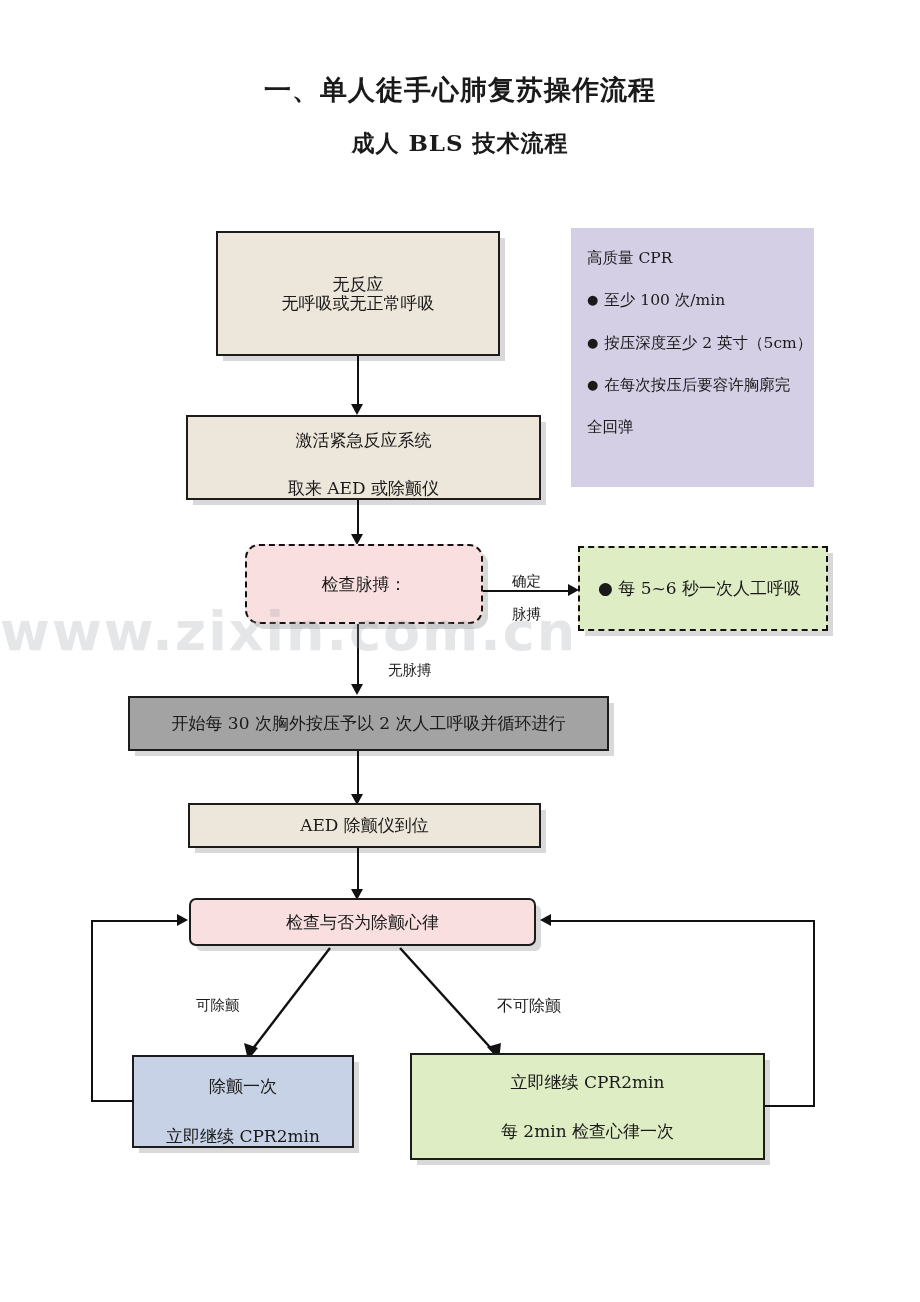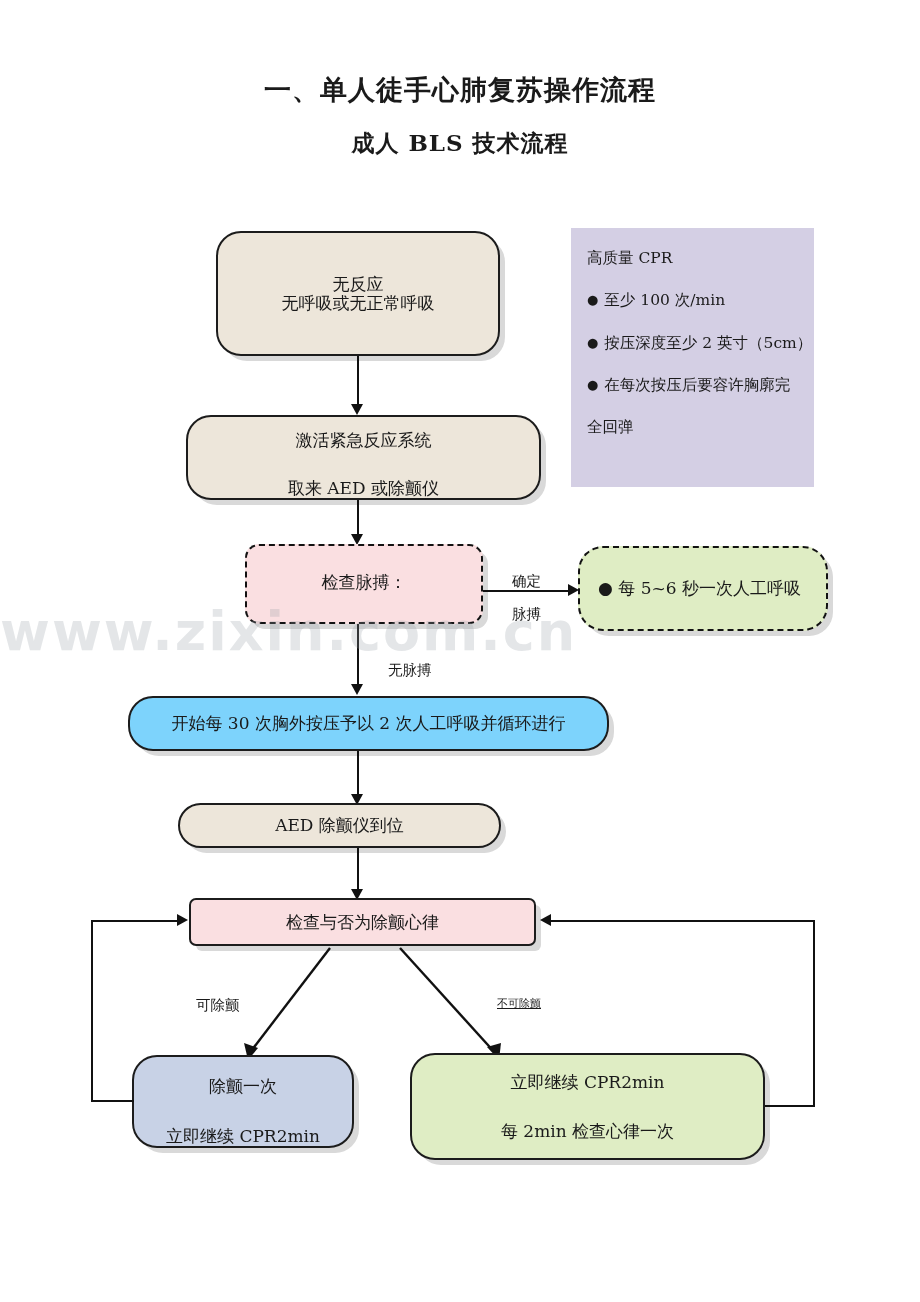--- a/index.html
+++ b/index.html
@@ -18,47 +18,47 @@
   .title2{
     position:absolute;left:0;top:128px;width:920px;text-align:center;
     font-size:23px;font-weight:bold;letter-spacing:1px;
   }
 
   
   .box{position:absolute;box-sizing:border-box;border:2px solid #1c1c1c;
        display:flex;flex-direction:column;align-items:center;justify-content:center;
        font-size:17px;line-height:1.1;overflow:hidden;}
   .box .ln{display:block;width:100%;text-align:center;}
-  .shadow{box-shadow:6px 6px 0 -1px #d9d9d9;border-radius:25px;}
+  .shadow{box-shadow:6px 6px 0 -1px #d9d9d9;}
   .dashed{border:2.5px dashed #121212;}
   .round{border-radius:14px;}
 
   .beige{background:#EDE6DA;}
   .pink{background:#FADFE1;}
   .green{background:#DFEDC4;}
-  .blue{background:#7dd3fc;}
+  .blue{background:#a3a3a3;}
   .bluegray{background:#C8D2E6;}
 
   
   .panel{position:absolute;box-sizing:border-box;background:#D4CFE4;
          padding:22px 14px 10px 16px;font-size:15.5px;line-height:1.05;}
   .panel .row{display:block;margin-bottom:26px;white-space:nowrap;}
   .panel .row:last-child{margin-bottom:0;}
   .bullet{font-size:13px;vertical-align:1px;margin-right:6px;}
 
   
   .vline{position:absolute;background:#111;width:2px;}
   .hline{position:absolute;background:#111;height:2px;}
   .arrowhead{position:absolute;width:0;height:0;}
   .ah-down{border-left:6px solid transparent;border-right:6px solid transparent;border-top:11px solid #111;}
   .ah-right{border-top:6px solid transparent;border-bottom:6px solid transparent;border-left:11px solid #111;}
   .ah-left{border-top:6px solid transparent;border-bottom:6px solid transparent;border-right:11px solid #111;}
 
   .elabel{position:absolute;font-size:14.5px;white-space:nowrap;}
-  .elabel.ul{text-decoration:underline;font-size:11px;}
+  .elabel.ul{font-size:16px;}
 
   
   .wm{position:absolute;left:0;top:600px;width:920px;text-align:left;
       font-family:"DejaVu Sans","Liberation Sans",sans-serif;
       font-size:54px;font-weight:bold;color:rgba(150,158,168,0.26);
       letter-spacing:2px;pointer-events:none;}
 
   .clip-bottom{justify-content:flex-end;}
 </style>
 </head>
@@ -92,21 +92,21 @@
   <div class="arrowhead ah-down" style="left:351px;top:404px;"></div>
 
   <div class="box beige shadow clip-bottom" style="left:186px;top:415px;width:355px;height:85px;padding-top:27px;">
     <span class="ln">激活紧急反应系统</span>
     <span class="ln" style="margin-top:30px;">取来 AED 或除颤仪</span>
   </div>
 
   <div class="vline" style="left:357px;top:500px;height:38px;"></div>
   <div class="arrowhead ah-down" style="left:351px;top:534px;"></div>
 
-  <div class="box pink dashed round shadow" style="left:245px;top:544px;width:238px;height:80px;font-family:Liberation Mono, monospace;">
+  <div class="box pink dashed round shadow" style="left:245px;top:544px;width:238px;height:80px;">
     <span class="ln">检查脉搏：</span>
   </div>
 
   <div class="hline" style="left:483px;top:590px;width:88px;"></div>
   <div class="arrowhead ah-right" style="left:568px;top:584px;"></div>
   <div class="elabel" style="left:512px;top:572px;">确定</div>
   <div class="elabel" style="left:512px;top:605px;">脉搏</div>
 
   <div class="box green dashed shadow" style="left:578px;top:546px;width:250px;height:85px;align-items:flex-start;padding-left:18px;">
     <span class="ln" style="text-align:left;">● 每 5~6 秒一次人工呼吸</span>
@@ -116,21 +116,21 @@
   <div class="arrowhead ah-down" style="left:351px;top:684px;"></div>
   <div class="elabel" style="left:388px;top:661px;">无脉搏</div>
 
   <div class="box blue shadow" style="left:128px;top:696px;width:481px;height:55px;">
     <span class="ln">开始每 30 次胸外按压予以 2 次人工呼吸并循环进行</span>
   </div>
 
   <div class="vline" style="left:357px;top:751px;height:47px;"></div>
   <div class="arrowhead ah-down" style="left:351px;top:794px;"></div>
 
-  <div class="box beige shadow" style="left:178px;top:803px;width:323px;height:45px;">
+  <div class="box beige shadow" style="left:188px;top:803px;width:353px;height:45px;">
     <span class="ln">AED 除颤仪到位</span>
   </div>
 
   <div class="vline" style="left:357px;top:848px;height:45px;"></div>
   <div class="arrowhead ah-down" style="left:351px;top:889px;"></div>
 
   <div class="box pink round shadow" style="left:189px;top:898px;width:347px;height:48px;border-radius:7px;">
     <span class="ln">检查与否为除颤心律</span>
   </div>
 

